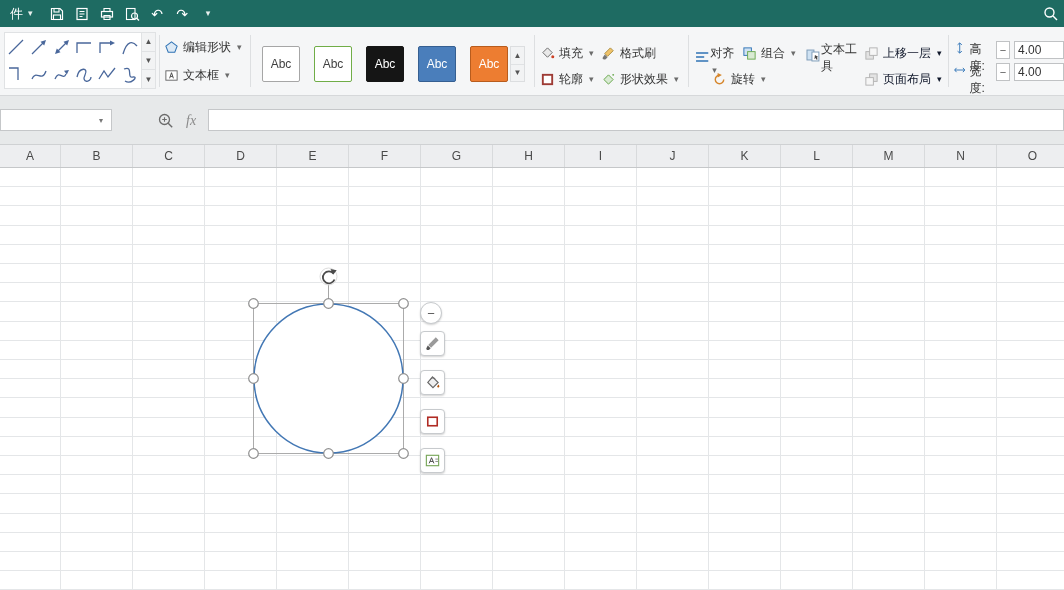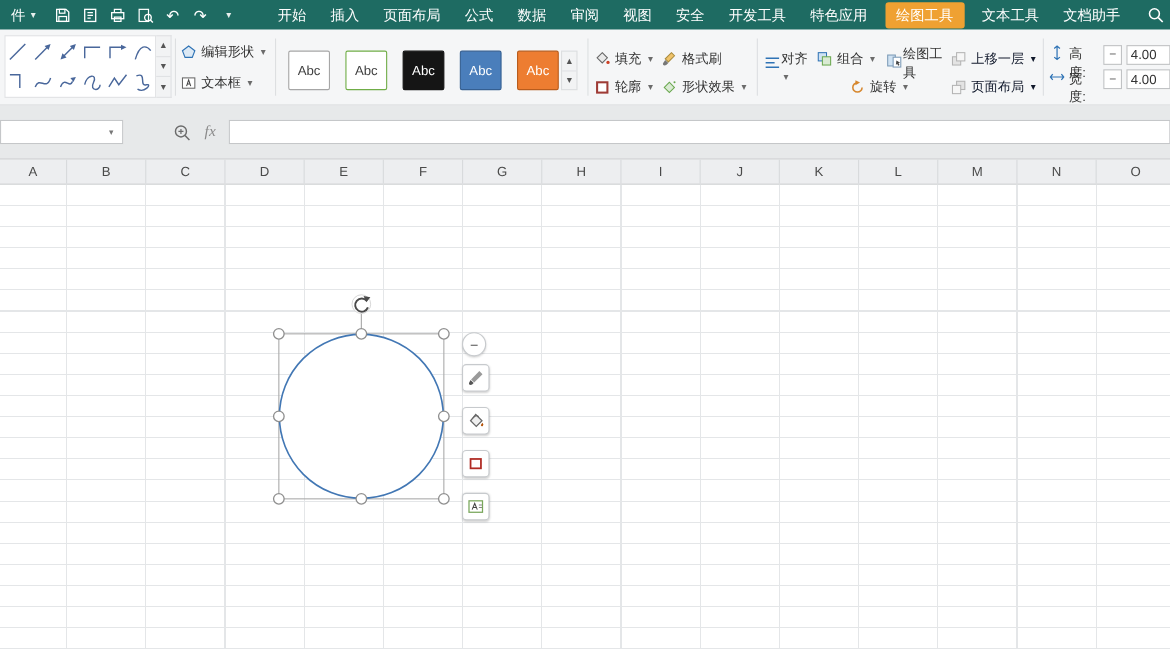--- a/index.html
+++ b/index.html
@@ -32,21 +32,21 @@
   .shape-cell { display:flex; align-items:center; justify-content:center; cursor:default; }
   .gallery-scroll { position:absolute; left:142px; top:5px; width:14px; height:57px; display:flex; flex-direction:column; border:1px solid #e0e2e4; border-left:none; background:#f2f3f4; }
   .gs-btn { flex:1; display:flex; align-items:center; justify-content:center; font-size:8px; color:#555; border-bottom:1px solid #e0e2e4; }
   .gs-btn:last-child { border-bottom:none; }
 
   .style-box { position:absolute; top:19px; width:38px; height:36px; border:1px solid; display:flex; align-items:center; justify-content:center; font-size:12px; border-radius:2px; background:#fff; cursor:default; }
   .style-scroll { position:absolute; left:510px; top:19px; width:15px; height:36px; border:1px solid #dcdee0; background:#f2f3f4; display:flex; flex-direction:column; }
 
   .size-row { position:absolute; display:flex; gap:4px; }
   .size-minus { width:17px; height:18px; border:1px solid #c0c2c4; background:#fff; display:flex; align-items:center; justify-content:center; font-size:11px; color:#555; }
-  .size-input { width:40px; height:18px; border:1px solid #c0c2c4; background:#fff; font-size:12px; padding:0 3px; color:#333; font-family:inherit; }
+  .size-input { width:50px; height:18px; border:1px solid #c0c2c4; background:#fff; font-size:12px; padding:0 3px; color:#333; font-family:inherit; }
 
   
   .formula-row { height:49px; background:#e7e9ea; border-bottom:1px solid #cfd1d3; position:relative; }
   .name-box { position:absolute; left:0; top:13px; width:112px; height:22px; background:#fff; border:1px solid #c5c7c9; font-size:12px; padding:0 16px 0 5px; font-family:inherit; }
   .name-caret { position:absolute; left:99px; top:20px; font-size:8px; color:#777; }
   .fx-zoom { position:absolute; left:157px; top:16px; }
   .fx-label { position:absolute; left:186px; top:17px; font-family:"Liberation Serif","DejaVu Serif",serif; font-style:italic; font-size:14px; color:#8a8a8a; }
   .formula-input { position:absolute; left:208px; right:0; top:13px; height:22px; background:#fff; border:1px solid #c5c7c9; font-size:12px; padding:0 5px; font-family:inherit; }
 
   
@@ -99,35 +99,20 @@
           <circle cx="10.5" cy="10" r="3" fill="none" stroke="#fff" stroke-width="1.2"></circle>
           <path d="M12.7 12.2L15 14.5" stroke="#fff" stroke-width="1.3"></path>
         </svg>
     </span>
     <span class="quick-icon glyph-icon">↶</span>
     <span class="quick-icon glyph-icon">↷</span>
     <span class="quick-icon">
       <span class="caret light">▾</span>
     </span>
   </div>
-  <nav class="tabs">
-    <span class="tab">开始</span>
-    <span class="tab">插入</span>
-    <span class="tab">页面布局</span>
-    <span class="tab">公式</span>
-    <span class="tab">数据</span>
-    <span class="tab">审阅</span>
-    <span class="tab">视图</span>
-    <span class="tab">安全</span>
-    <span class="tab">开发工具</span>
-    <span class="tab">特色应用</span>
-    <span class="tab pill">绘图工具</span>
-    <span class="tab">文本工具</span>
-    <span class="tab">文档助手</span>
-  </nav>
   <span class="menubar-search">
     <svg width="16" height="16" viewBox="0 0 16 16">
         <circle cx="6.5" cy="6.5" r="4.5" fill="none" stroke="#fff" stroke-width="1.4"></circle>
         <path d="M10 10l4 4" stroke="#fff" stroke-width="1.5"></path>
       </svg>
   </span>
 </div>
 
 <div class="ribbon">
 
@@ -287,36 +272,36 @@
   </div>
 
   <div class="rbtn" style="left:742px; top:16px">
     <svg width="15" height="15" viewBox="0 0 16 16">
         <rect x="2" y="2" width="8" height="8" fill="#cfe2f3" stroke="#2f73b5" stroke-width="1"></rect>
         <rect x="6" y="6" width="8" height="8" fill="#d9ead3" stroke="#6aa84f" stroke-width="1"></rect>
       </svg>
     <span>组合</span>
     <span class="caret">▾</span>
   </div>
-  <div class="rbtn" style="left:772px; top:42px">
+  <div class="rbtn" style="left:712px; top:42px">
     <svg width="15" height="15" viewBox="0 0 16 16">
         <path d="M12.5 8A4.5 4.5 0 1 1 8 3.5" fill="none" stroke="#d6862c" stroke-width="1.5"></path>
         <path d="M6 1l4.5 2.2L6 5.8z" fill="#d6862c"></path>
       </svg>
     <span>旋转</span>
     <span class="caret">▾</span>
   </div>
 
   <div class="stackbtn" style="left:805px; top:8px; width:54px">
     <svg width="20" height="20" viewBox="0 0 16 16">
         <rect x="2" y="3" width="7" height="10" fill="#cfe2f3" stroke="#7f9db9" stroke-width="1"></rect>
         <rect x="7" y="5" width="7" height="9" fill="#fff" stroke="#7f9db9" stroke-width="1"></rect>
         <path d="M10 8l3.5 2-1.6.4.9 1.8-1.2.6-.9-1.8-1.2 1.2z" fill="#444"></path>
       </svg>
-    <span style="margin-top:6px">绘图工具</span>
+    <span style="margin-top:6px">文本工具</span>
   </div>
 
   <div class="rbtn disabled" style="left:864px; top:16px">
     <svg width="15" height="15" viewBox="0 0 16 16">
         <rect x="2" y="6" width="8" height="8" fill="#e3e3e3" stroke="#b3b3b3" stroke-width="1"></rect>
         <rect x="6" y="2" width="8" height="8" fill="#f6f6f6" stroke="#b3b3b3" stroke-width="1"></rect>
       </svg>
     <span>上移一层</span>
     <span class="caret disabled">▾</span>
   </div>

